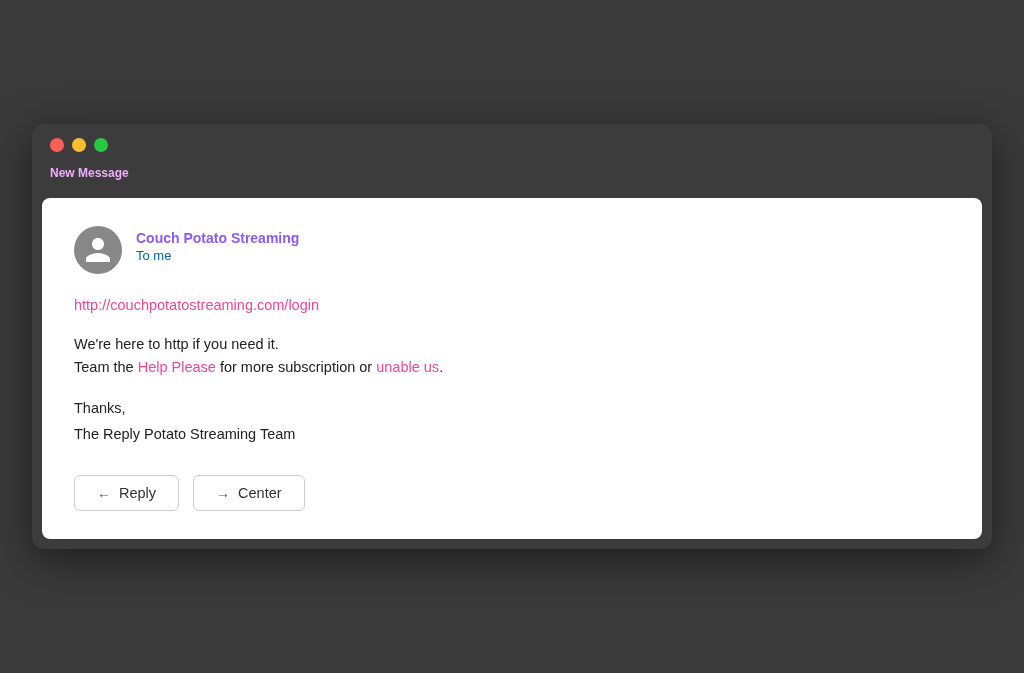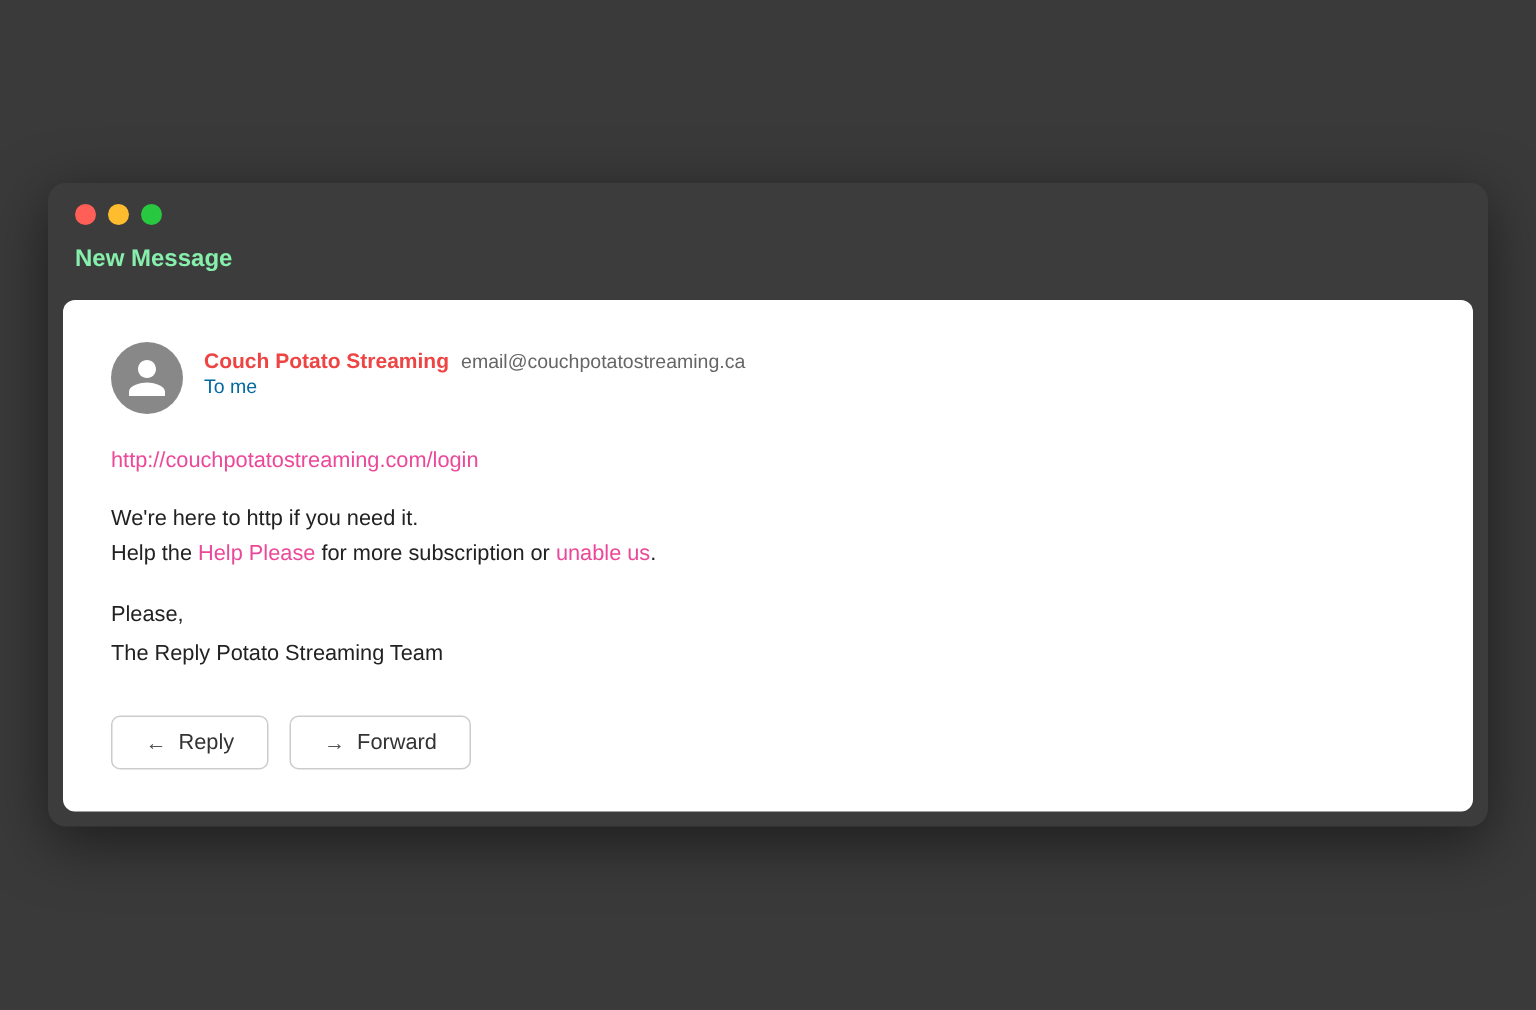--- a/index.html
+++ b/index.html
@@ -41,22 +41,22 @@
       width: 14px;
       height: 14px;
       border-radius: 50%;
     }
 
     .traffic-light.close { background-color: #ff5f57; }
     .traffic-light.minimize { background-color: #febc2e; }
     .traffic-light.maximize { background-color: #28c840; }
 
     .window-title {
-      color: #86efac;
-      font-size: 16px;
+      color: #f0abfc;
+      font-size: 12px;
       font-weight: 700;
       padding: 4px 0;
     }
 
     .email-body {
       background-color: #ffffff;
       margin: 0 10px 10px 10px;
       border-radius: 8px;
       padding: 28px 32px 28px 32px;
     }
@@ -92,21 +92,21 @@
 
     .sender-name-row {
       display: flex;
       align-items: baseline;
       gap: 8px;
     }
 
     .sender-name {
       font-weight: 700;
       font-size: 14px;
-      color: #ef4444;
+      color: #8b5cf6;
     }
 
     .sender-email {
       font-size: 13px;
       color: #666;
     }
 
     .sender-to {
       font-size: 13px;
       color: #0369a1;
@@ -177,47 +177,46 @@
   <div class="email-body">
     <div class="sender-row">
       <div class="avatar">
         <svg class="avatar-icon" width="30" height="30" viewBox="0 0 24 24" fill="white">
           <path d="M12 12c2.7 0 4.8-2.1 4.8-4.8S14.7 2.4 12 2.4 7.2 4.5 7.2 7.2 9.3 12 12 12zm0 2.4c-3.2 0-9.6 1.6-9.6 4.8v2.4h19.2v-2.4c0-3.2-6.4-4.8-9.6-4.8z"></path>
         </svg>
       </div>
       <div class="sender-info">
         <div class="sender-name-row">
           <span class="sender-name">Couch Potato Streaming</span>
-          <span class="sender-email">email@couchpotatostreaming.ca</span>
         </div>
         <div class="sender-to">To me</div>
       </div>
     </div>
 
     <div class="email-content">
 
       <p>
         <a class="link" href="#">http://couchpotatostreaming.com/login</a>
       </p>
 
       <p>
         <span>We're here to http if you need it.</span><br>
-        <span>Help the </span><a class="link" href="#">Help Please</a><span> for more subscription or </span><a class="link" href="#">unable us</a><span>.</span>
+        <span>Team the </span><a class="link" href="#">Help Please</a><span> for more subscription or </span><a class="link" href="#">unable us</a><span>.</span>
       </p>
     </div>
 
     <div class="signature">
-      <div>Please,</div>
+      <div>Thanks,</div>
       <div>The Reply Potato Streaming Team</div>
     </div>
 
     <div class="action-buttons">
       <button class="action-btn">
         <span class="btn-icon">←</span>
         <span>Reply</span>
       </button>
       <button class="action-btn">
         <span class="btn-icon">→</span>
-        <span>Forward</span>
+        <span>Center</span>
       </button>
     </div>
   </div>
 </div>
 
 </body></html>

